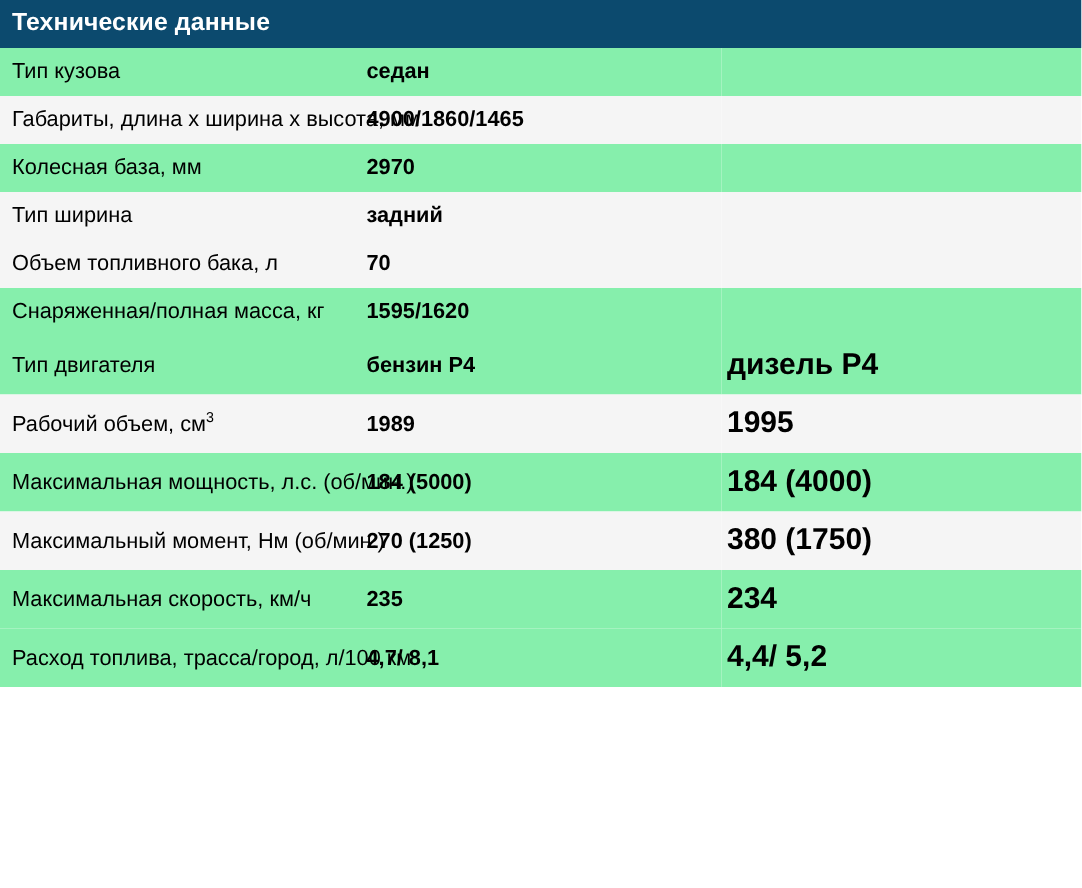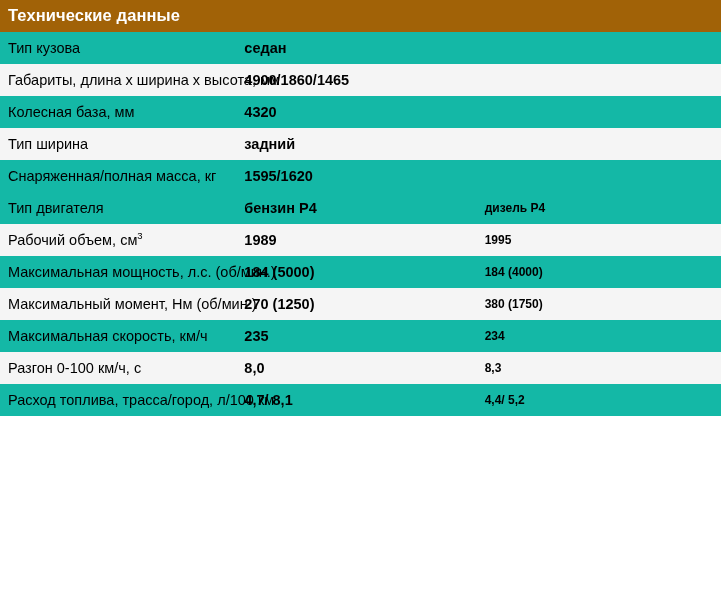--- a/index.html
+++ b/index.html
@@ -12,32 +12,32 @@
     height: 592px;
     font-family: "Liberation Sans", sans-serif;
     overflow: hidden;
   }
   .spec-table {
     width: 721px;
     border-collapse: collapse;
     table-layout: fixed;
   }
   .title-row td {
-    background: #a16207;
+    background: #0c4a6e;
     color: #ffffff;
     font-size: 16.5px;
     font-weight: bold;
     padding: 6px 8px 7px 8px;
     letter-spacing: 0.1px;
   }
   .spec-table td {
     vertical-align: middle;
   }
   tr.row-odd td {
-    background: #14b8a6;
+    background: #86efac;
   }
   tr.row-even td {
     background: #f5f5f5;
   }
   td.label {
     width: 436px;
     font-size: 14.5px;
     color: #000000;
     padding: 8px 8px 8px 8px;
     white-space: nowrap;
@@ -45,21 +45,21 @@
   td.val1 {
     width: 180px;
     font-size: 14.5px;
     font-weight: bold;
     color: #000000;
     padding: 8px 4px 8px 4px;
     white-space: nowrap;
   }
   td.val2 {
     width: 105px;
-    font-size: 12px;
+    font-size: 20px;
     font-weight: bold;
     color: #000000;
     padding: 8px 4px 8px 4px;
     white-space: nowrap;
   }
   sup {
     font-size: 9.5px;
     vertical-align: super;
     line-height: 0;
   }
@@ -79,26 +79,31 @@
         <td class="val1">седан</td>
         <td class="val2"></td>
       </tr>
       <tr class="row-even">
         <td class="label">Габариты, длина х ширина х высота, мм</td>
         <td class="val1">4900/1860/1465</td>
         <td class="val2"></td>
       </tr>
       <tr class="row-odd">
         <td class="label">Колесная база, мм</td>
-        <td class="val1">4320</td>
+        <td class="val1">2970</td>
         <td class="val2"></td>
       </tr>
       <tr class="row-even">
         <td class="label">Тип ширина</td>
         <td class="val1">задний</td>
+        <td class="val2"></td>
+      </tr>
+      <tr class="row-even">
+        <td class="label">Объем топливного бака, л</td>
+        <td class="val1">70</td>
         <td class="val2"></td>
       </tr>
       <tr class="row-odd">
         <td class="label">Снаряженная/полная масса, кг</td>
         <td class="val1">1595/1620</td>
         <td class="val2"></td>
       </tr>
       <tr class="row-odd">
         <td class="label">Тип двигателя</td>
         <td class="val1">бензин Р4</td>
@@ -117,24 +122,19 @@
       <tr class="row-even">
         <td class="label">Максимальный момент, Нм (об/мин.)</td>
         <td class="val1">270 (1250)</td>
         <td class="val2">380 (1750)</td>
       </tr>
       <tr class="row-odd">
         <td class="label">Максимальная скорость, км/ч</td>
         <td class="val1">235</td>
         <td class="val2">234</td>
       </tr>
-      <tr class="row-even">
-        <td class="label">Разгон 0-100 км/ч, с</td>
-        <td class="val1">8,0</td>
-        <td class="val2">8,3</td>
-      </tr>
       <tr class="row-odd">
         <td class="label">Расход топлива, трасса/город, л/100 км</td>
         <td class="val1">4,7/ 8,1</td>
         <td class="val2">4,4/ 5,2</td>
       </tr>
     </tbody>
 </table>
 
 </body></html>

